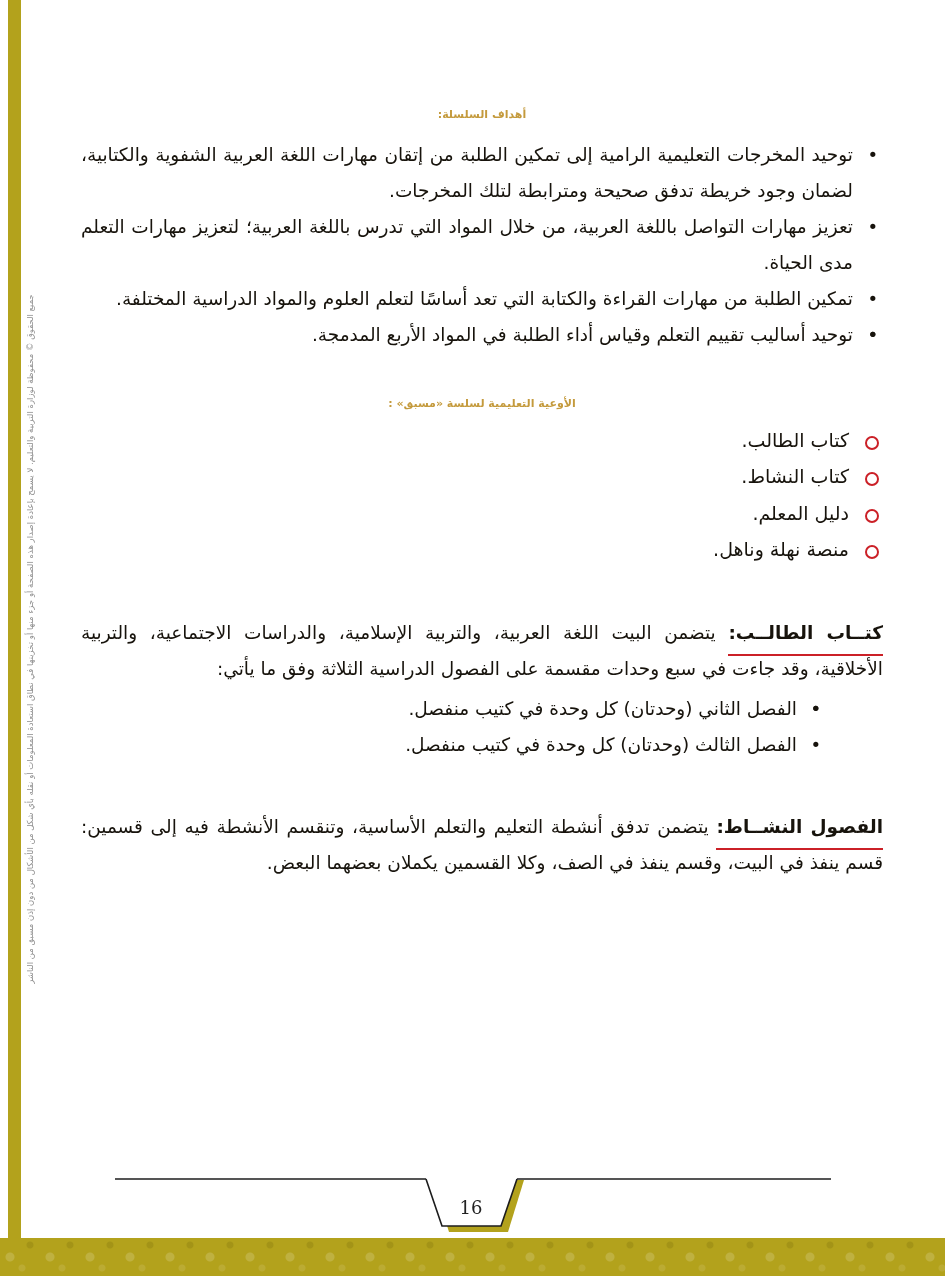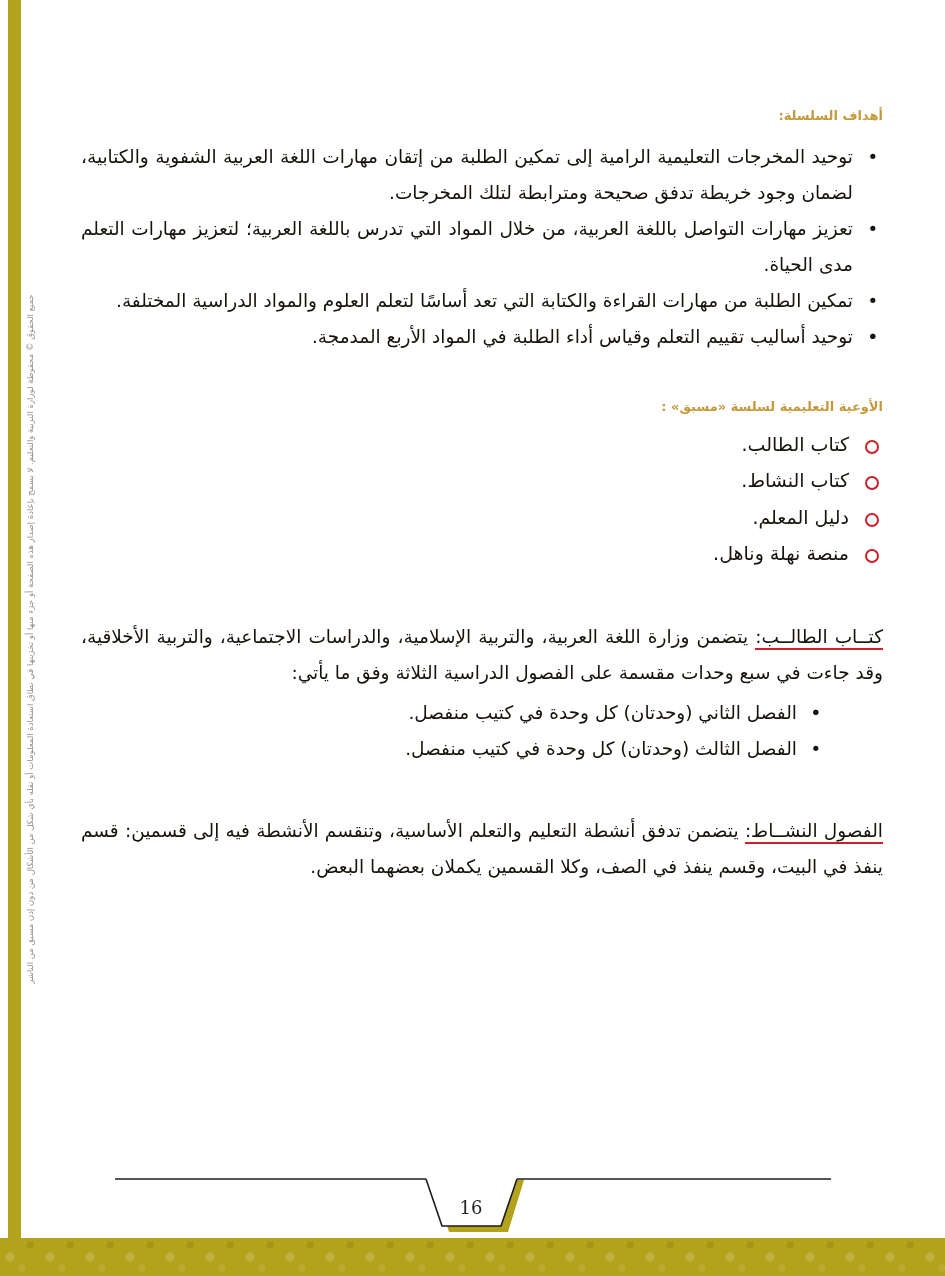--- a/index.html
+++ b/index.html
@@ -37,21 +37,22 @@
   
   .content {
     position:absolute; top:108px; right:62px; width:802px;
     direction:rtl;
     color:#17130c;
   }
 
   .gold-heading {
     color:#c49a3c;
     font-weight:bold;
-    font-size:13px;
+    font-size:11px;
+    text-align:center;
     margin:0 0 16px 0;
   }
   .gold-heading.second { margin-top:44px; margin-bottom:12px; }
 
   ul { list-style:none; margin:0; padding:0; }
 
   
   .dot-list li {
     position:relative;
     padding-right:30px;
@@ -82,23 +83,23 @@
 
   .para {
     font-size:18.5px;
     line-height:1.95;
     text-align:justify;
     margin:0;
   }
   .para.first { margin-top:48px; }
   .para.second { margin-top:46px; }
   .lead {
-    font-weight:normal;
+    font-weight:bold;
     border-bottom:2.5px solid #cb2027;
-    padding-bottom:1px;
+    padding-bottom:11px;
   }
 
   .sub-list { margin-top:4px; }
   .sub-list li {
     position:relative;
     padding-right:86px;
     font-size:18.5px;
     line-height:1.95;
     text-align:justify;
   }
@@ -169,21 +170,21 @@
         <span>دليل المعلم.</span>
       </li>
       <li>
         <span class="ring-bullet"></span>
         <span>منصة نهلة وناهل.</span>
       </li>
     </ul>
 
     <p class="para first">
       <span class="lead">كتــاب الطالــب:</span>
-      <span>يتضمن وزارة اللغة العربية، والتربية الإسلامية، والدراسات الاجتماعية، والتربية الأخلاقية، وقد جاءت في سبع وحدات مقسمة على الفصول الدراسية الثلاثة وفق ما يأتي:</span>
+      <span>يتضمن البيت اللغة العربية، والتربية الإسلامية، والدراسات الاجتماعية، والتربية الأخلاقية، وقد جاءت في سبع وحدات مقسمة على الفصول الدراسية الثلاثة وفق ما يأتي:</span>
     </p>
 
     <ul class="sub-list">
       <li>
         <span class="dot-bullet">•</span>
       </li>
       <li>
         <span class="dot-bullet">•</span>
         <span>الفصل الثاني (وحدتان) كل وحدة في كتيب منفصل.</span>
       </li>

